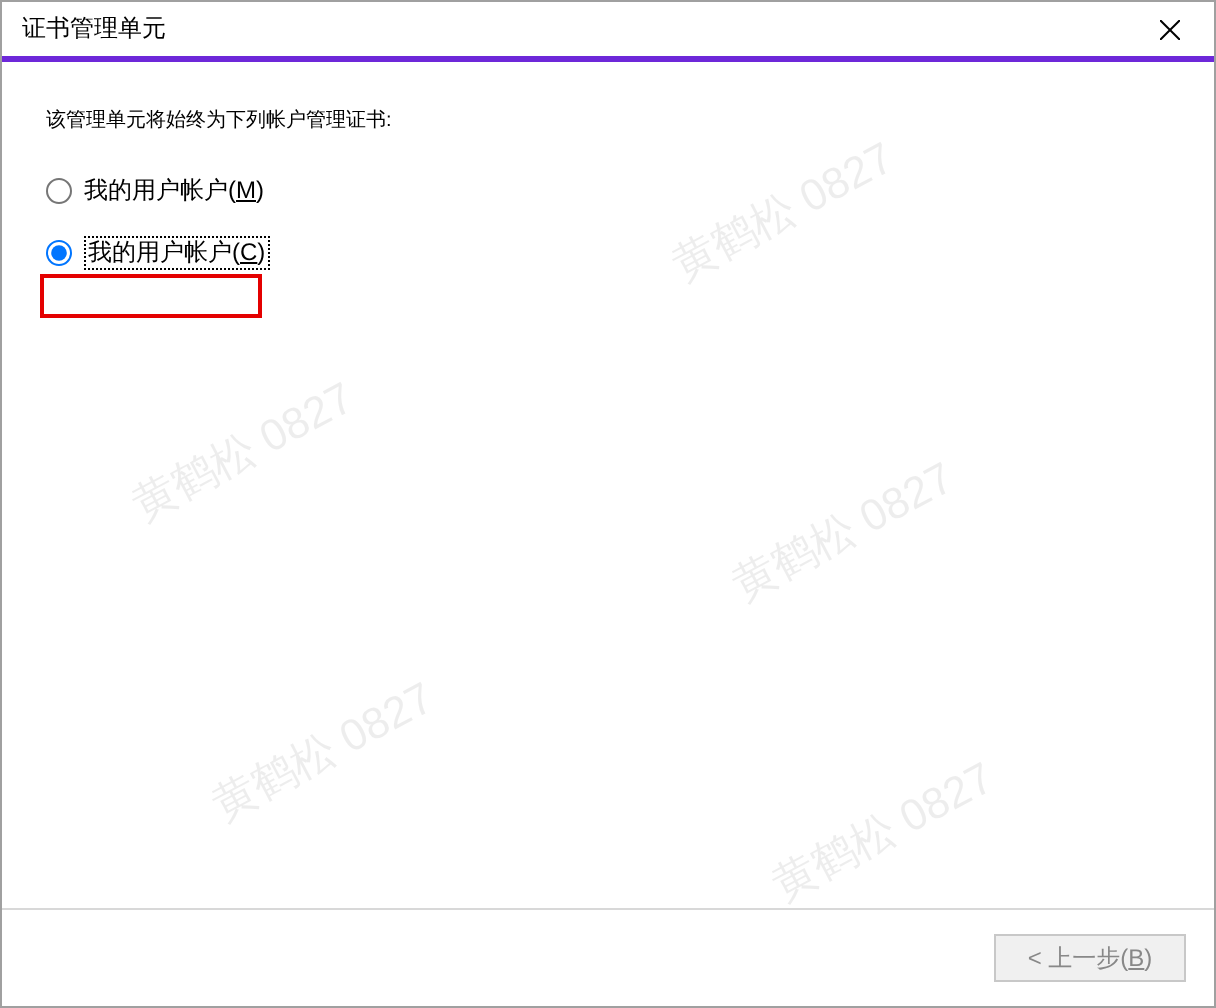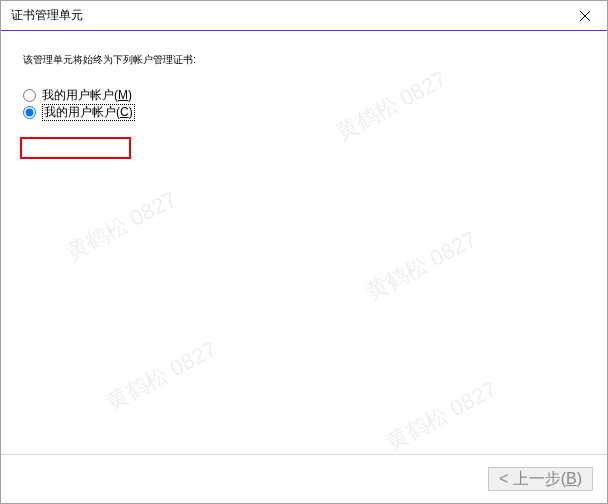--- a/index.html
+++ b/index.html
@@ -1,32 +1,32 @@
 <!DOCTYPE html>
 <html><head>
   <meta charset="utf-8">
   <style>
     * { box-sizing: border-box; margin: 0; padding: 0; }
     html, body { width: 608px; height: 504px; font-family: "Microsoft YaHei", "Segoe UI", sans-serif; font-size: 12px; background: #fff; color: #000; overflow: hidden; }
     .window { width: 608px; height: 504px; border: 1px solid #a0a0a0; background: #fff; display: flex; flex-direction: column; }
-    .titlebar { height: 30px; border-bottom: 1px solid #6d28d9; display: flex; align-items: center; padding: 0 0 0 10px; background: #fff; }
+    .titlebar { height: 30px; border-bottom: 3px solid #6d28d9; display: flex; align-items: center; padding: 0 0 0 10px; background: #fff; }
     .titlebar-title { flex: 1; font-size: 12px; color: #000; }
     .titlebar-close { width: 45px; height: 29px; display: flex; align-items: center; justify-content: center; cursor: pointer; }
     .titlebar-close svg { width: 10px; height: 10px; }
     .body { flex: 1; padding: 22px 22px 0 22px; position: relative; }
     .prompt { font-size: 10px; margin-bottom: 20px; }
-    .radio-group { display: flex; flex-direction: column; }
+    .radio-group { display: flex; flex-direction: column; gap: 14px; }
     .radio-row { display: flex; align-items: center; gap: 6px; cursor: pointer; }
     .radio-row input[type="radio"] { width: 13px; height: 13px; margin: 0; }
     .radio-label u { text-decoration: underline; }
     .highlight-box { position: absolute; left: 19px; top: 106px; width: 111px; height: 22px; border: 2px solid #e40000; pointer-events: none; }
     .dotted-focus { border: 1px dotted #000; padding: 0 1px; display: inline-block; line-height: 15px; }
     .watermark { position: absolute; color: rgba(0,0,0,0.07); font-size: 22px; transform: rotate(-28deg); pointer-events: none; user-select: none; white-space: nowrap; }
     .footer { border-top: 1px solid #d8d8d8; padding: 12px 14px 12px 0; display: flex; justify-content: flex-end; gap: 8px; align-items: center; position: relative; }
-    .btn { min-width: 96px; height: 24px; border: 1px solid #adadad; background: #e1e1e1; font-size: 16px; font-family: inherit; cursor: pointer; padding: 0 10px; }
+    .btn { min-width: 96px; height: 24px; border: 1px solid #adadad; background: #e1e1e1; font-size: 12px; font-family: inherit; cursor: pointer; padding: 0 10px; }
     .btn:disabled { color: #888; background: #f0f0f0; border-color: #c8c8c8; cursor: default; }
     .btn.default { border: 1.5px solid #0078d7; background: #e1e1e1; }
     .footer-watermark { position: absolute; right: 6px; bottom: 2px; font-size: 11px; color: rgba(0,0,0,0.22); pointer-events: none; }
   </style>
 </head>
 <body>
 
 <div class="window">
   <div class="titlebar">
     <div class="titlebar-title">证书管理单元</div>

